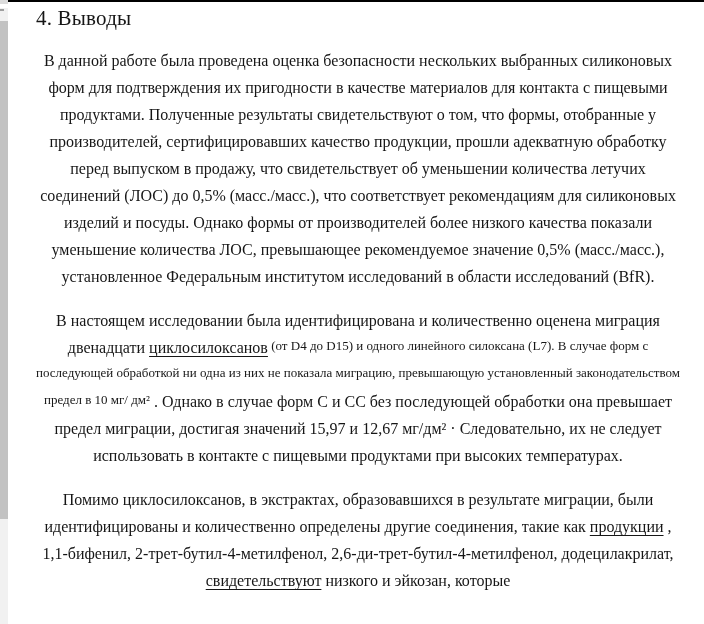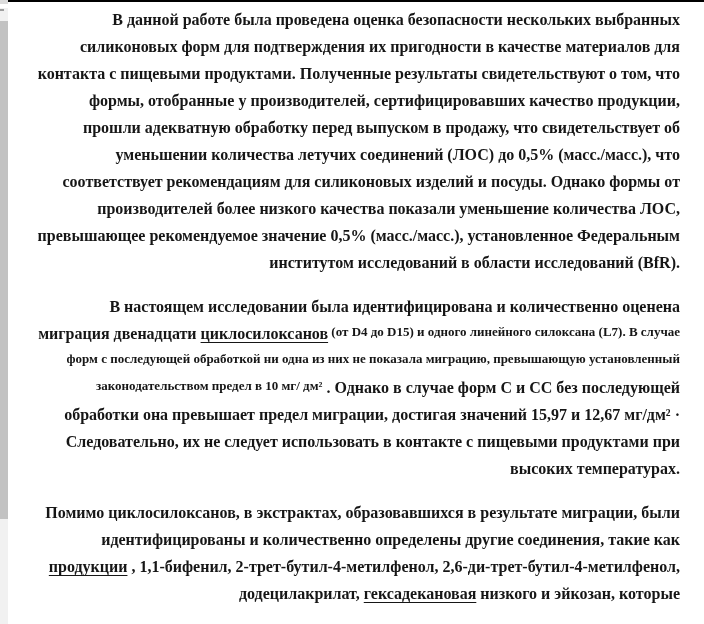--- a/index.html
+++ b/index.html
@@ -16,21 +16,21 @@
   .sb-track { position: absolute; left: 0; top: 8px; bottom: 0; width: 8px; }
   .sb-notch { position: absolute; left: 0; top: 9px; width: 4px; height: 2px; background: #9e9e9e; }
   .sb-thumb { position: absolute; left: 0; top: 13px; width: 8px; height: 498px; }
   .content  { position: absolute; left: 36px; top: 6px; width: 656px; }
   h1 {
     font-size: 21px; font-weight: 400;
     margin: 0 0 16px 0; letter-spacing: .2px;
   }
   p {
     font-size: 16px; line-height: 27px;
-    margin: 0 12px 17px 0; text-align: right; font-weight: bold;
+    margin: 0 12px 17px 0; text-align: center;
   }
   .u {
     text-decoration: underline;
     text-underline-offset: 3px;
     color: inherit; cursor: pointer;
   }
   .small {
     font-size: 13px; line-height: 23px;
     vertical-align: 3px;
   }
@@ -42,26 +42,27 @@
 
 <div class="corner"></div>
 
 <div class="sb-track" style="background: rgb(241, 241, 241);">
   <div class="sb-thumb" style="background: rgb(194, 194, 194);"></div>
 </div>
 <div class="sb-notch"></div>
 
 <main class="content">
 
+  <h1>4. Выводы</h1>
 
   <p>
     <span>В данной работе была проведена оценка безопасности нескольких выбранных силиконовых форм для подтверждения их пригодности в качестве материалов для контакта с пищевыми продуктами. Полученные результаты свидетельствуют о том, что формы, отобранные у производителей, сертифицировавших качество продукции, прошли адекватную обработку перед выпуском в продажу, что свидетельствует об уменьшении количества летучих соединений (ЛОС) до 0,5% (масс./масс.), что соответствует рекомендациям для силиконовых изделий и посуды. Однако формы от производителей более низкого качества показали уменьшение количества ЛОС, превышающее рекомендуемое значение 0,5% (масс./масс.), установленное Федеральным институтом исследований в области исследований (BfR).</span>
   </p>
 
   <p>
     <span>В настоящем исследовании была идентифицирована и количественно оценена миграция двенадцати </span><span class="u">циклосилоксанов</span><span class="small"> (от D4 до D15) и одного линейного силоксана (L7). В случае форм с последующей обработкой ни одна из них не показала миграцию, превышающую установленный законодательством предел в 10 мг/ дм²</span><span> . Однако в случае форм C и CC без последующей обработки она превышает предел миграции, достигая значений 15,97 и 12,67 мг/дм² · Следовательно, их не следует использовать в контакте с пищевыми продуктами при высоких температурах.</span>
   </p>
 
   <p>
-    <span>Помимо циклосилоксанов, в экстрактах, образовавшихся в результате миграции, были идентифицированы и количественно определены другие соединения, такие как </span><span class="u">продукции</span><span> , 1,1-бифенил, 2-трет-бутил-4-метилфенол, 2,6-ди-трет-бутил-4-метилфенол, додецилакрилат, </span><span class="u">гексадекановая</span><span> низкого и эйкозан, которые</span>
+    <span>Помимо циклосилоксанов, в экстрактах, образовавшихся в результате миграции, были идентифицированы и количественно определены другие соединения, такие как </span><span class="u">продукции</span><span> , 1,1-бифенил, 2-трет-бутил-4-метилфенол, 2,6-ди-трет-бутил-4-метилфенол, додецилакрилат, </span><span class="u">свидетельствуют</span><span> низкого и эйкозан, которые</span>
   </p>
 
 </main>
 
 </body></html>

